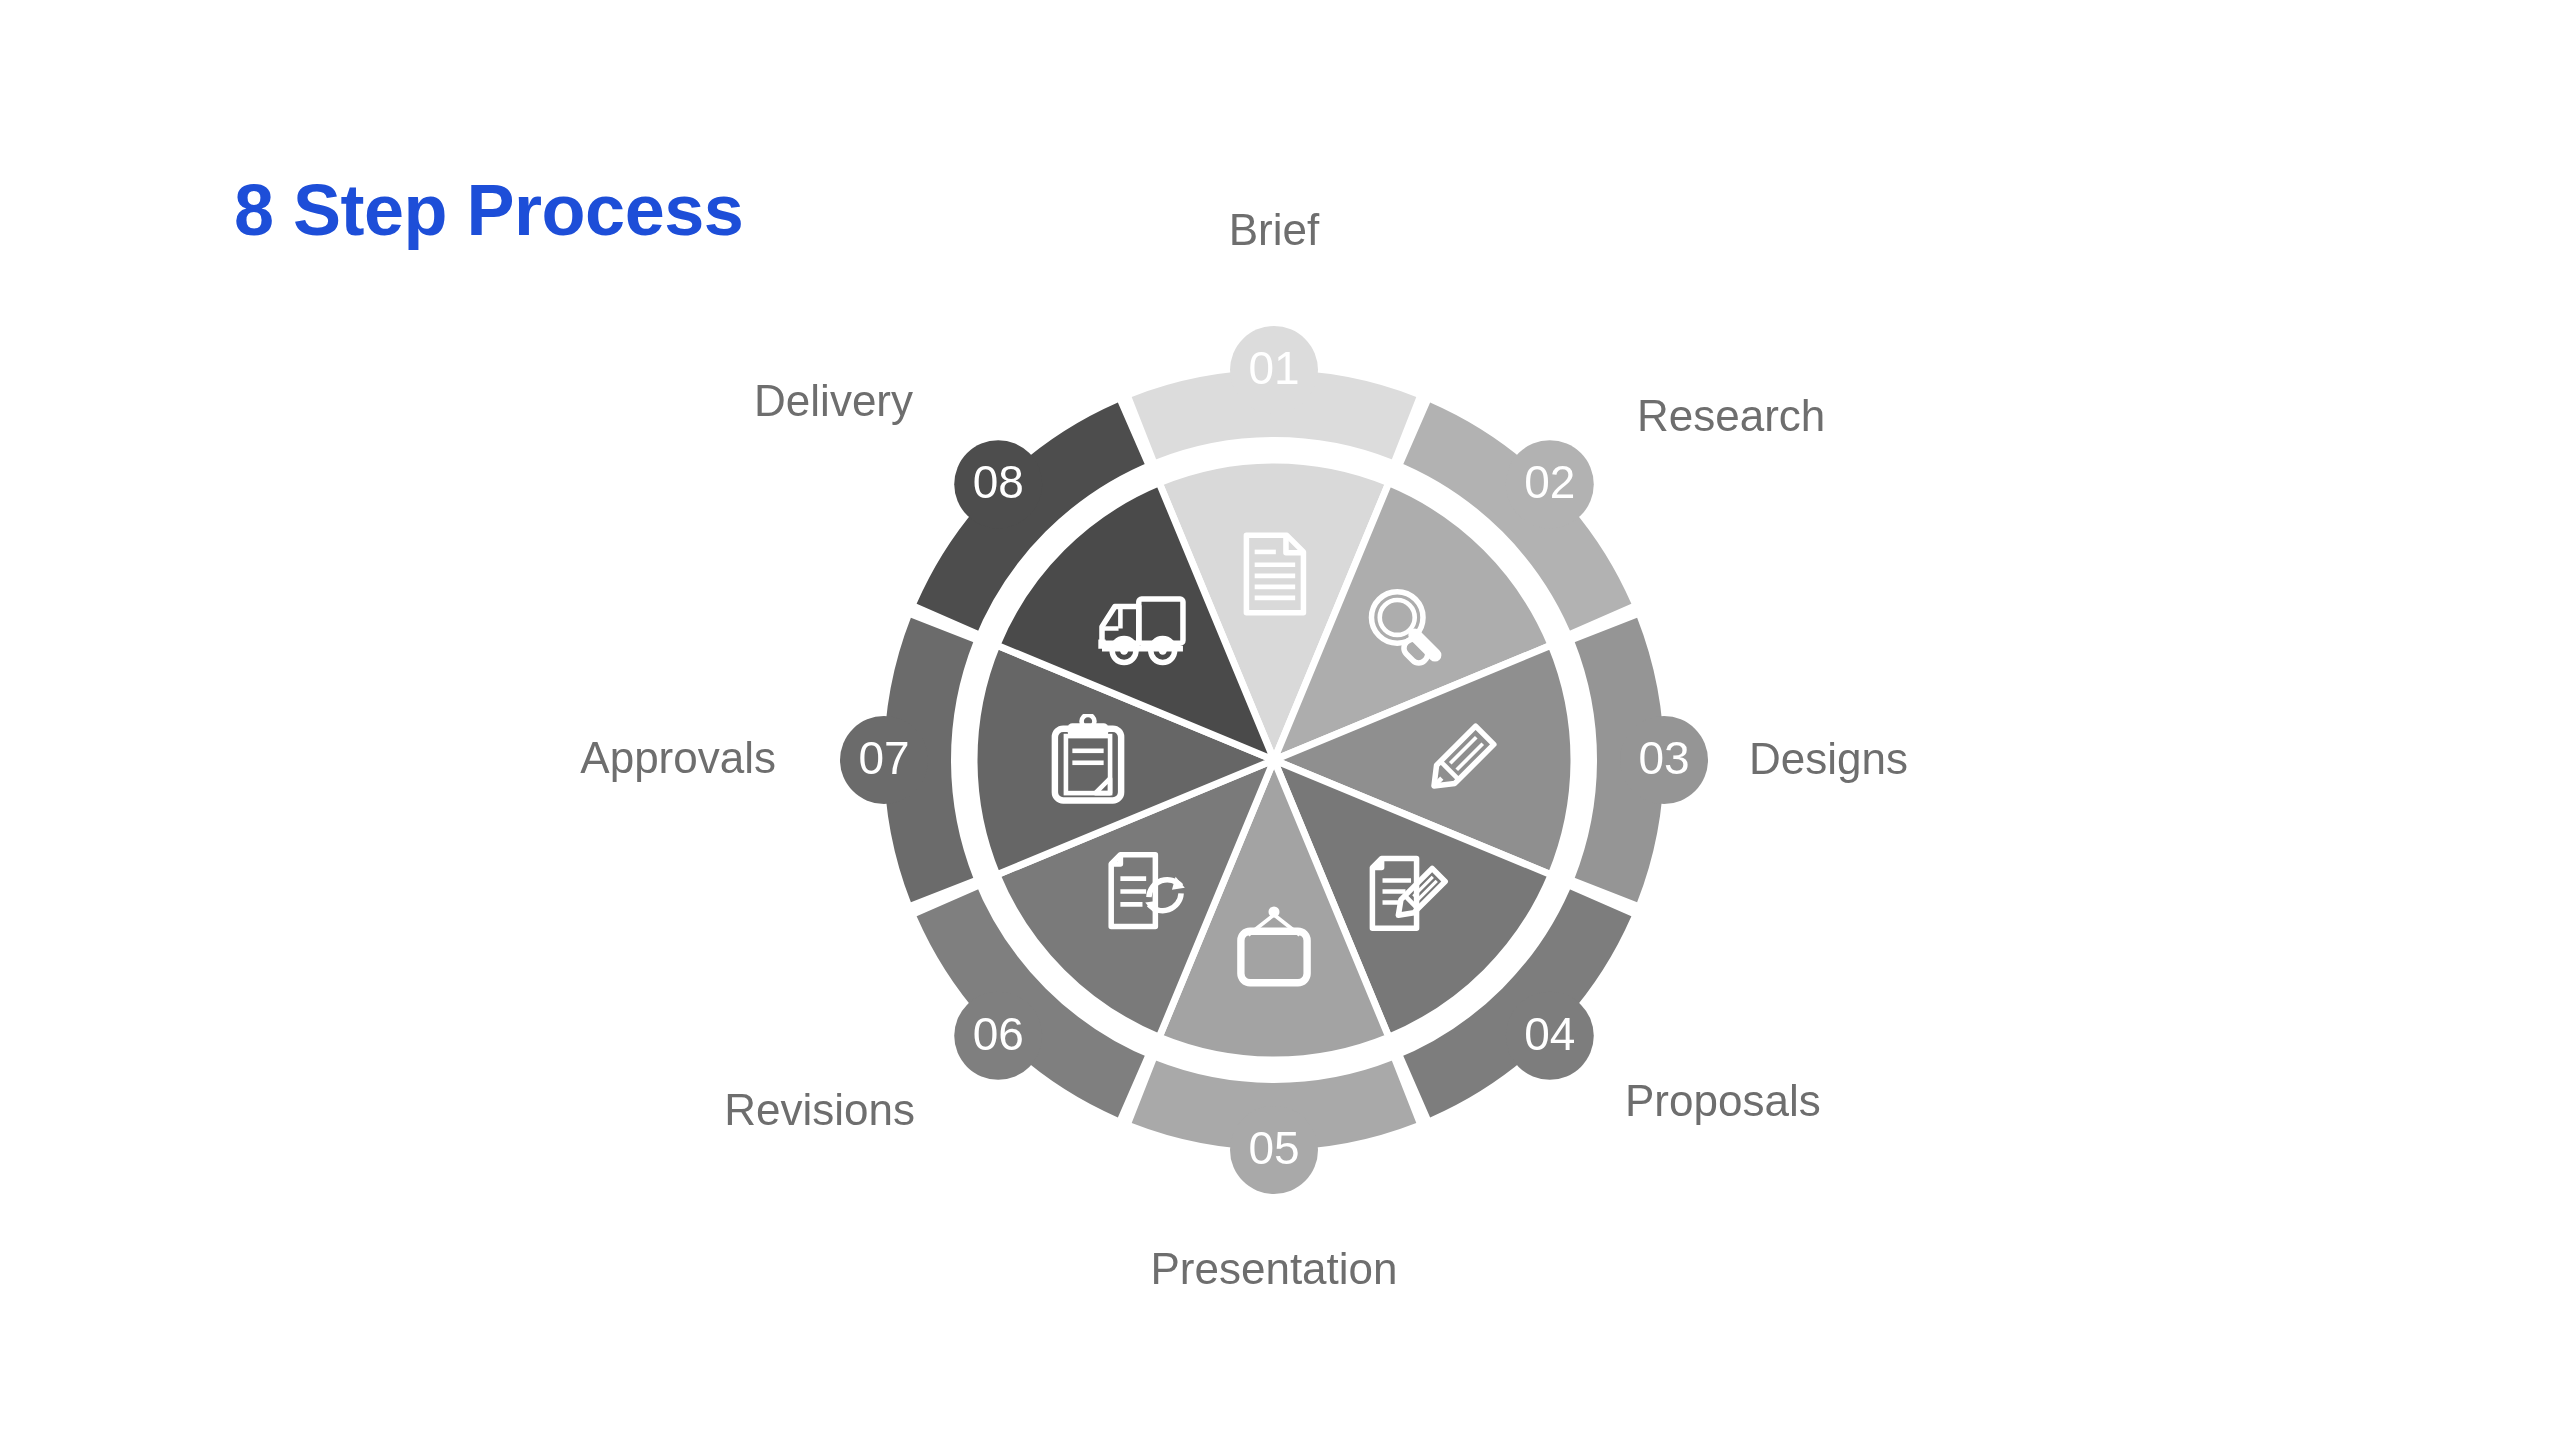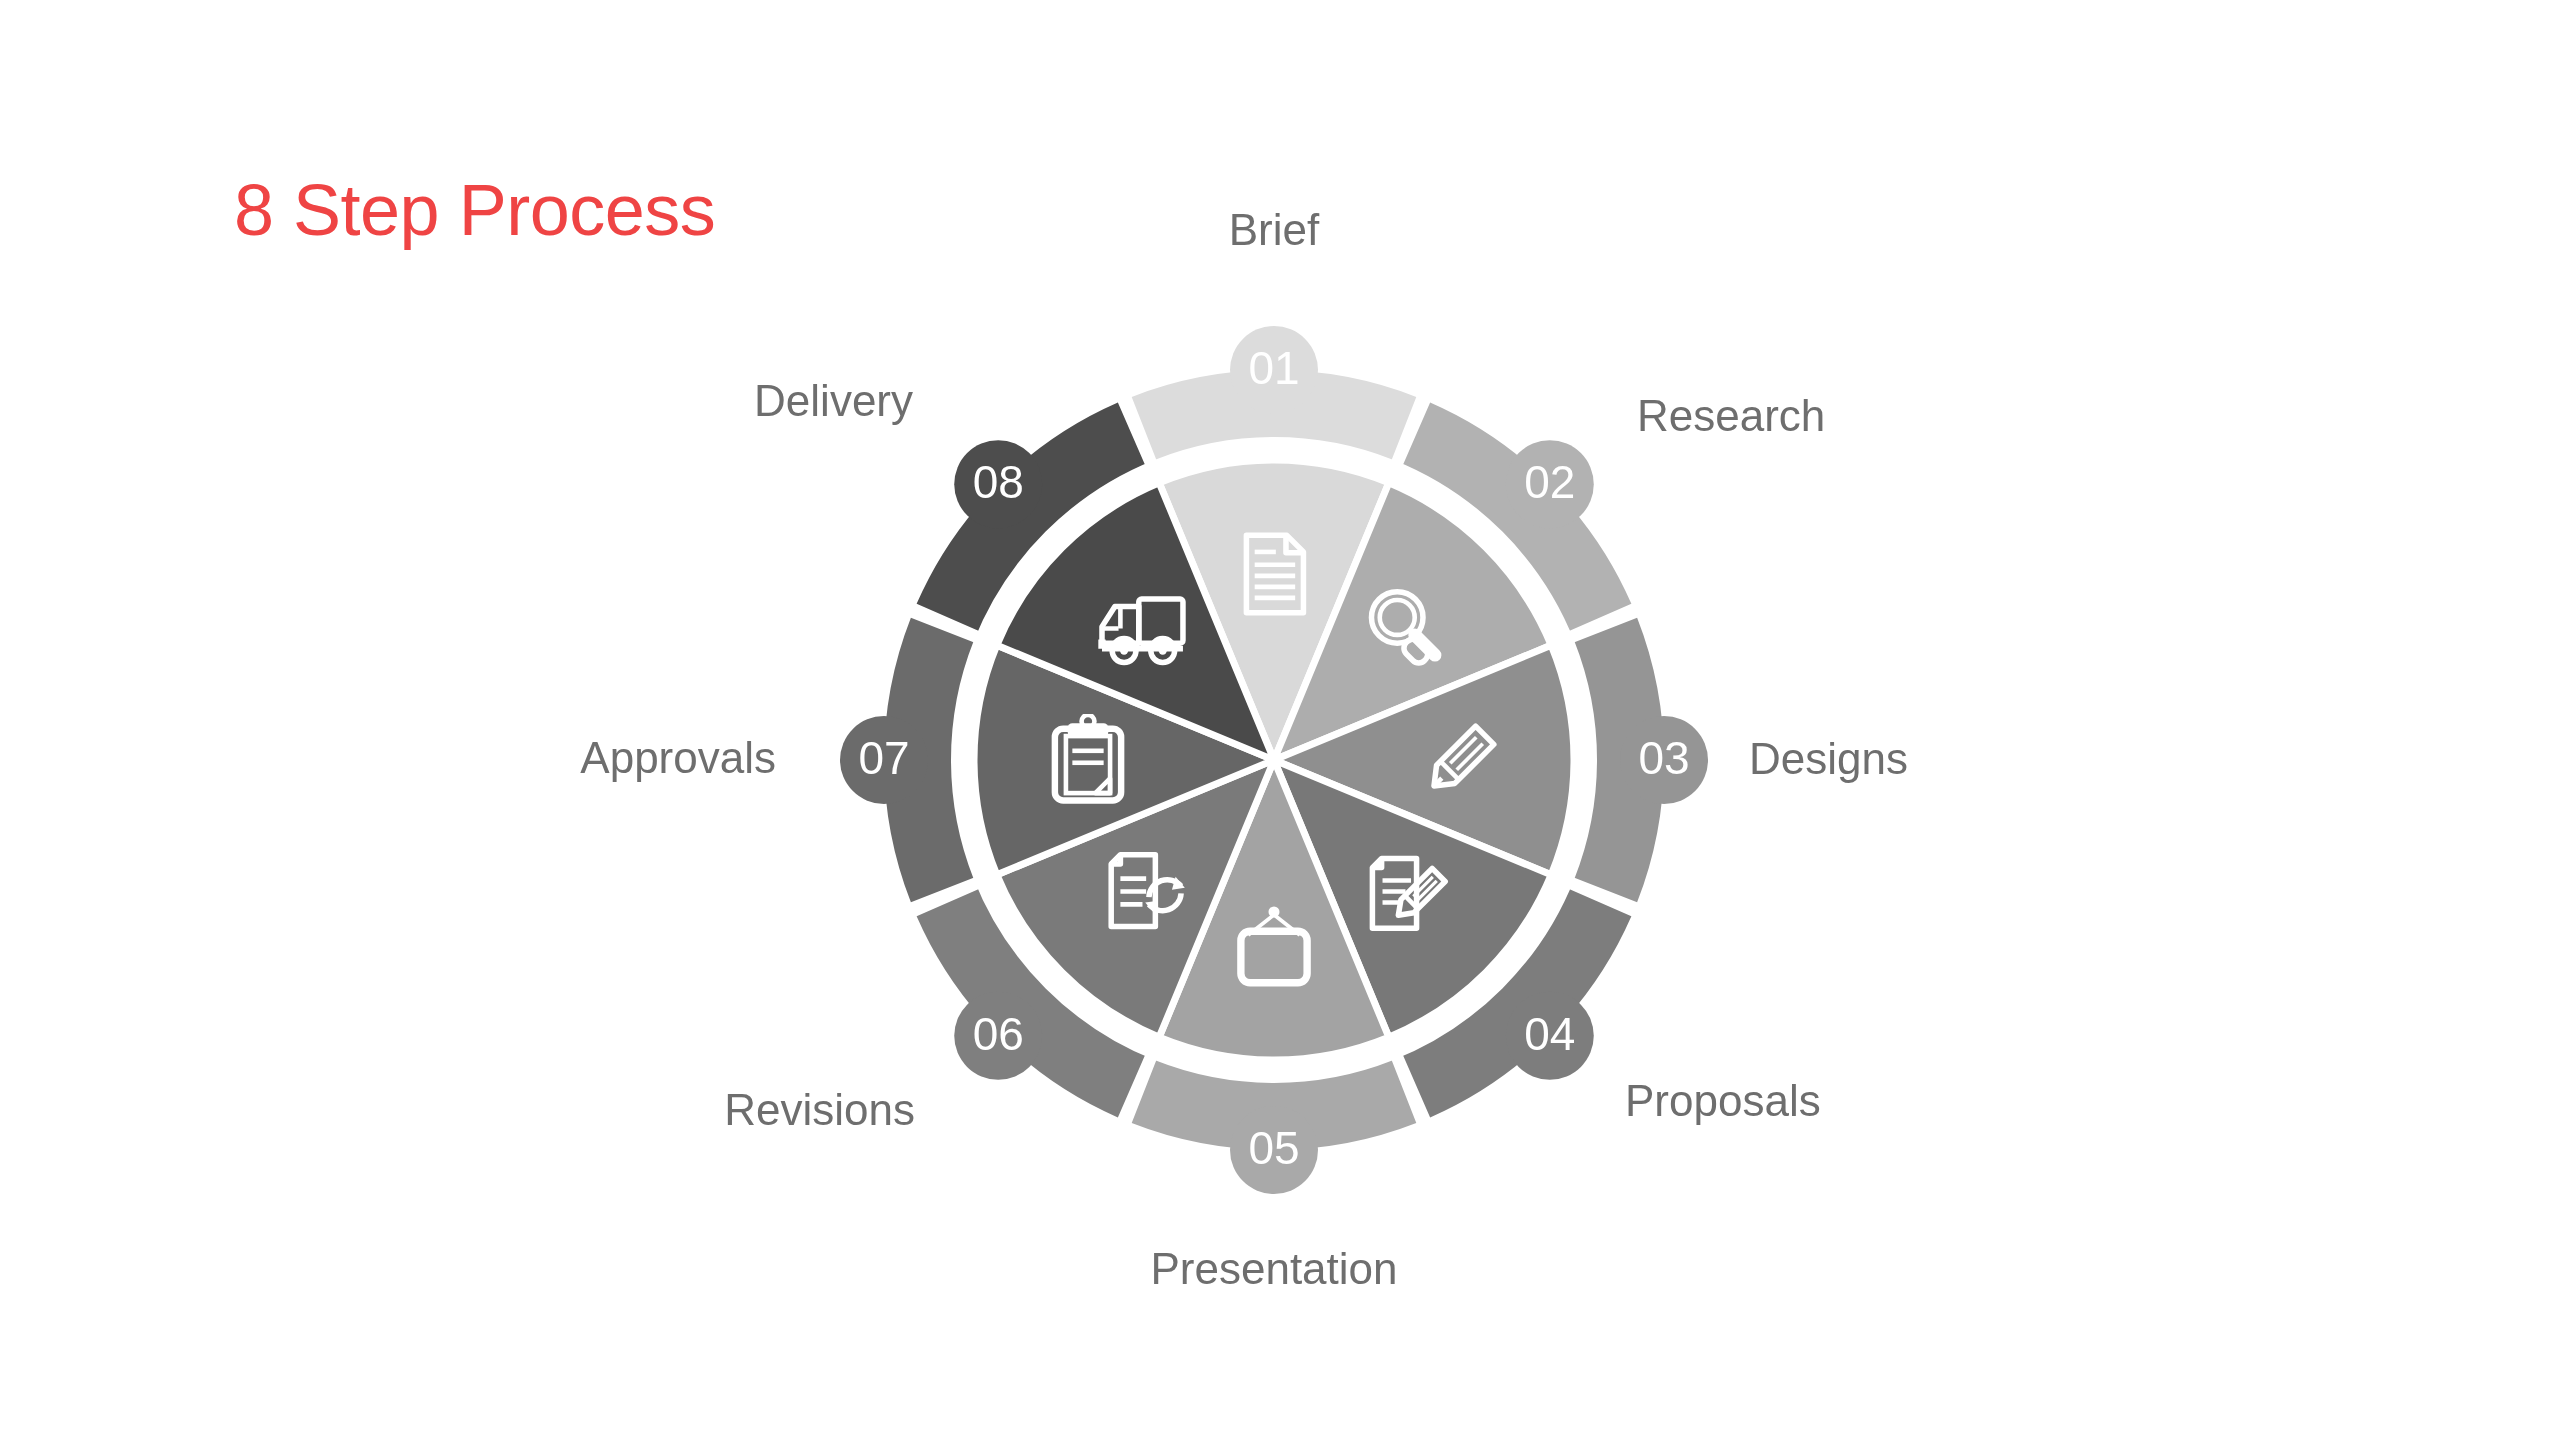--- a/index.html
+++ b/index.html
@@ -18,24 +18,24 @@
   #slide {
     position: absolute;
     inset: 0;
     background: #ffffff;
   }
   #page-title {
     position: absolute;
     left: 234px;
     top: 126px;
     font-family: "Liberation Sans", "DejaVu Sans", sans-serif;
-    font-weight: normal;
+    font-weight: bold;
     font-size: 72px;
     line-height: 1.0;
-    color: #ef4444;
+    color: #1d4ed8;
     letter-spacing: -0.5px;
     white-space: nowrap;
   }
   #wheel-wrap {
     position: absolute;
     left: 0;
     top: 0;
     width: 2560px;
     height: 1440px;
   }

